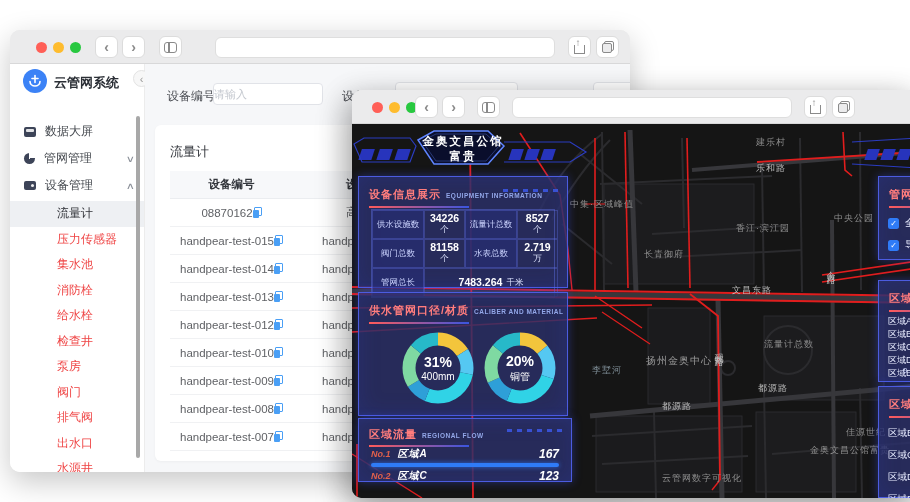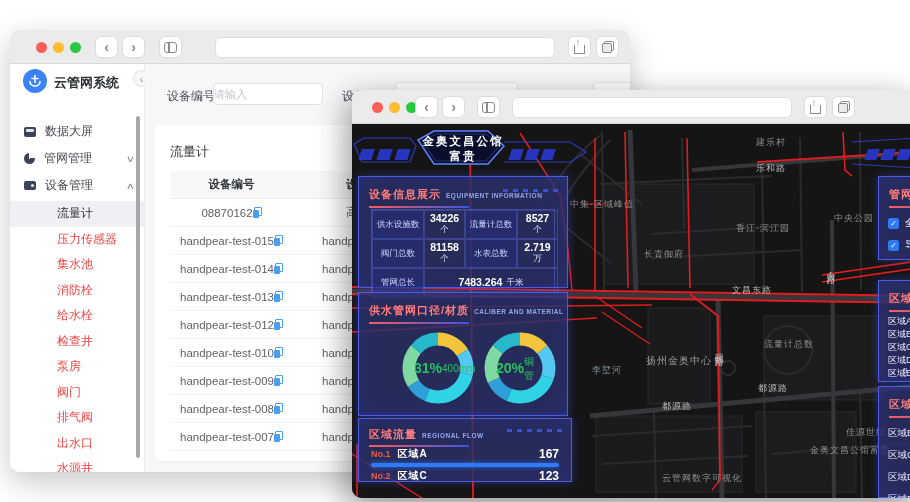--- a/index.html
+++ b/index.html
@@ -104,26 +104,26 @@
     grid-template-columns:52px 41px 52px 41px; grid-auto-rows:29px;
     border:1px solid rgba(96,113,230,.45); }
   .sg-cell { border:1px solid rgba(96,113,230,.35); display:flex; flex-direction:column;
     align-items:center; justify-content:center; overflow:hidden; }
   .sg-label { background:rgba(38,45,118,.6); font-size:8.5px; color:#ccd4ff; }
   .sg-val { font-size:10.5px; font-weight:bold; color:#fff; line-height:11px; }
   .sg-unit { font-size:8.5px; color:#dfe5ff; font-weight:normal; }
   .sg-wide { grid-column:2 / 5; flex-direction:row; gap:4px; }
 
   .donut { position:absolute; width:76px; height:76px; }
-  .dctr { position:absolute; inset:14px; border-radius:50%; display:flex; flex-direction:row;
-    align-items:center; color:#22c55e; }
+  .dctr { position:absolute; inset:14px; border-radius:50%; display:flex; flex-direction:column;
+    align-items:center; justify-content:center; color:#ffffff; }
   .dpct { font-size:14px; font-weight:bold; }
   .dlbl { font-size:10px; margin-top:1px; }
 
-  .rg-row { position:absolute; left:12px; right:12px; display:flex; align-items:center; height:14px; }
+  .rg-row { position:absolute; left:12px; right:12px; display:flex; align-items:center; height:14px;font-style:italic; }
   .rg-rank { font-size:9px; font-weight:bold; color:#e0604c; margin-right:7px; }
   .rg-name { font-size:10px; color:#fff; font-weight:bold; letter-spacing:1px; }
   .rg-val { margin-left:auto; font-size:12px; color:#fff; font-weight:bold; }
   .rg-bar { position:absolute; left:12px; height:4px; background:#2f7bf7; border-radius:2px;
     box-shadow:0 0 5px rgba(47,123,247,.8); }
 
   .chk-row { display:flex; align-items:center; gap:6px; margin:8px 0 0 9px; }
   .chk { width:11px; height:11px; background:#2f7bf7; border-radius:2.5px; color:#fff;
     font-size:8px; display:flex; align-items:center; justify-content:center; flex:none; }
   .chk-label { font-size:10px; color:#e8ecff; }

